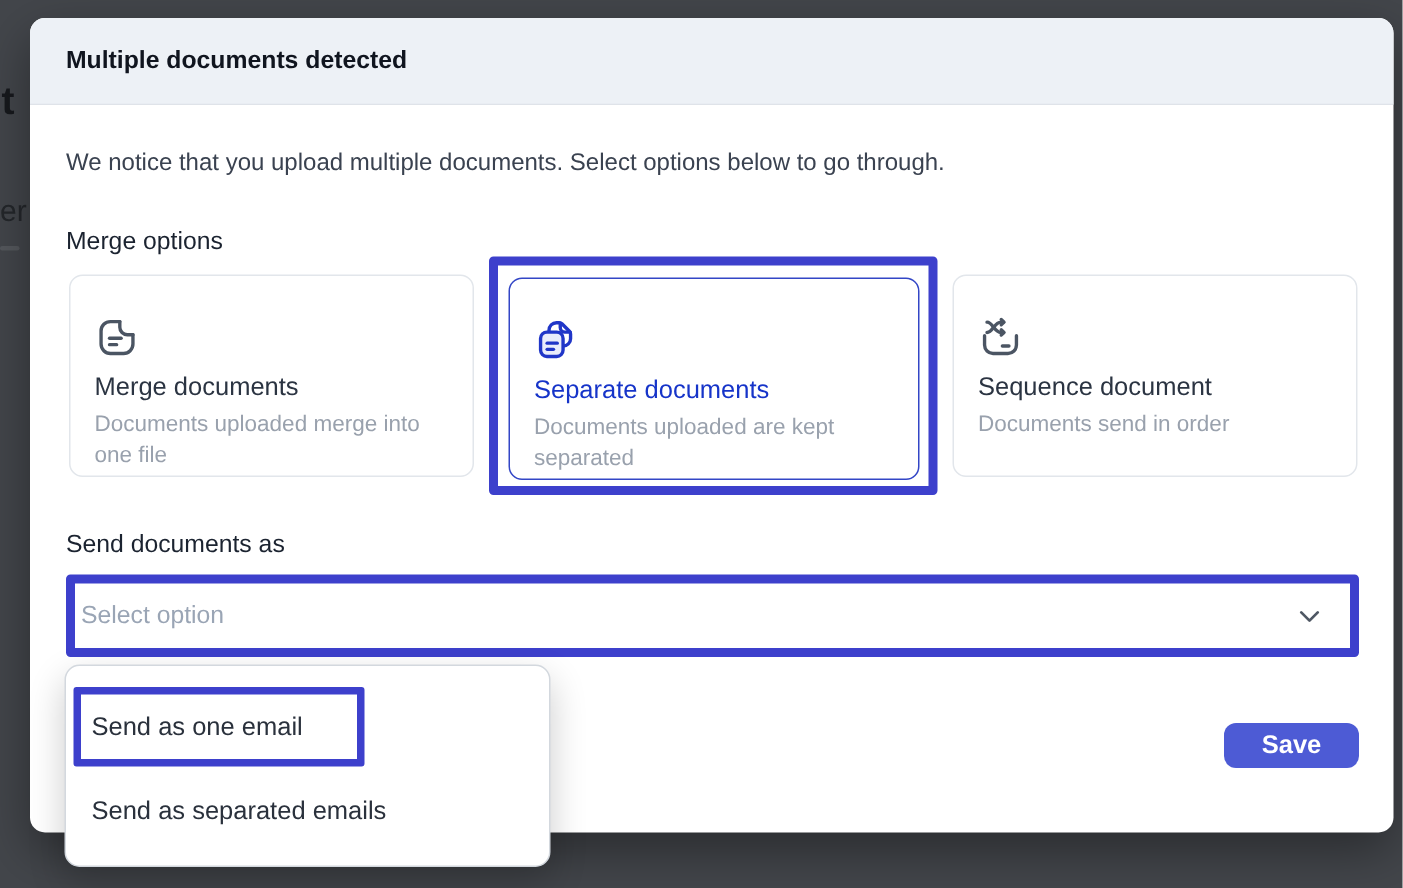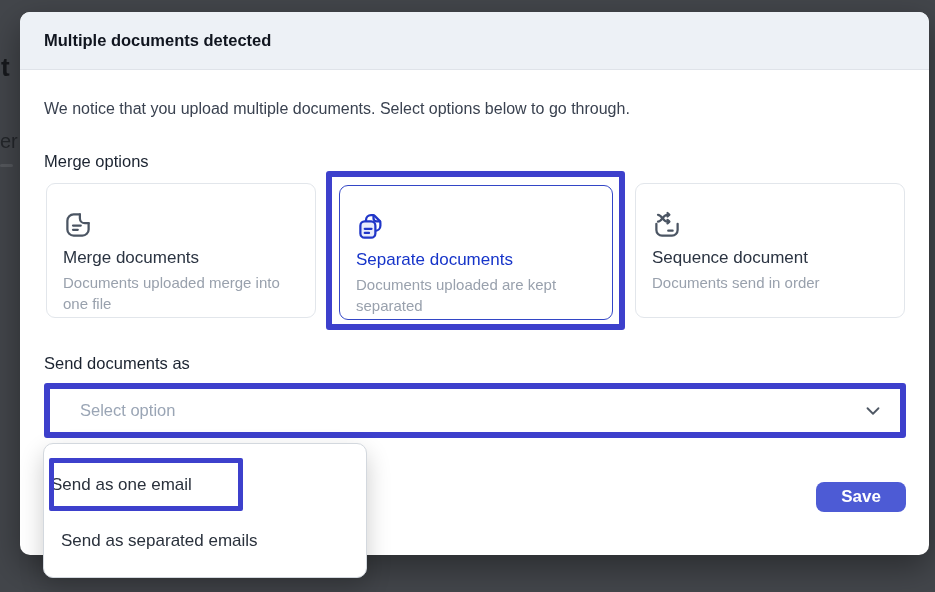--- a/index.html
+++ b/index.html
@@ -36,30 +36,30 @@
   .card-desc { font-size:15px; color:#99a1ad; margin-top:4px; line-height:1.42; }
   .card-icon { display:block; }
 
   .annotation { position:absolute; border:6px solid #3d40cc; border-radius:3px; pointer-events:none; }
   .annot-card   { left:306px; top:159px; width:299px; height:159px; }
   .annot-select { left:24px;  top:371px; width:862px; height:55px;  background:#fff; }
   .annot-option { left:5px;   top:14px;  width:194px; height:53px; border-width:5px; border-radius:2px;
                   pointer-events:none; position:absolute; }
 
   .select-field { position:absolute; left:30px; top:377px; width:850px; height:43px;
-                  display:flex; align-items:center; padding:0 16px 0 30px; cursor:pointer; }
+                  display:flex; align-items:center; padding:0 16px 0 4px; cursor:pointer; }
   .select-placeholder { font-size:16.5px; color:#9aa5b5; flex:1; }
   .chevron { width:22px; height:22px; }
 
   .dropdown-panel { position:absolute; left:23px; top:431px; width:324px; height:135px;
                     background:#fff; border:1px solid #d3d8de; border-radius:10px;
                     box-shadow:0 10px 24px rgba(0,0,0,.20); z-index:5; }
   .dd-option { position:absolute; left:0; width:100%; display:flex; align-items:center;
                font-size:17px; color:#2a313c; cursor:pointer; }
-  .dd-option-1 { top:19px; height:44px; padding-left:7px;text-align:center; }
+  .dd-option-1 { top:19px; height:44px; padding-left:17px;text-align:center; }
   .dd-option-2 { top:80px; height:34px; padding-left:17px; }
 
   .save-btn { position:absolute; left:796px; top:470px; width:90px; height:30px;
               background:#4d5bd5; border:none; border-radius:8px; color:#ffffff;
               font-size:17px; font-weight:700; font-family:inherit; cursor:pointer; }
 </style>
 </head>
 <body>
 
 <div class="stage">

